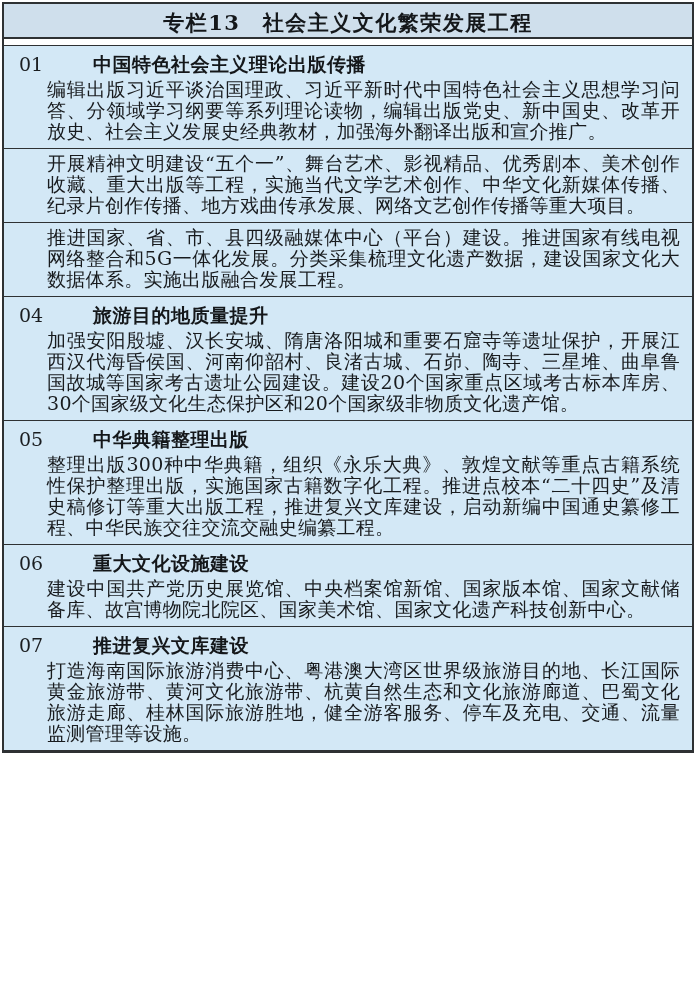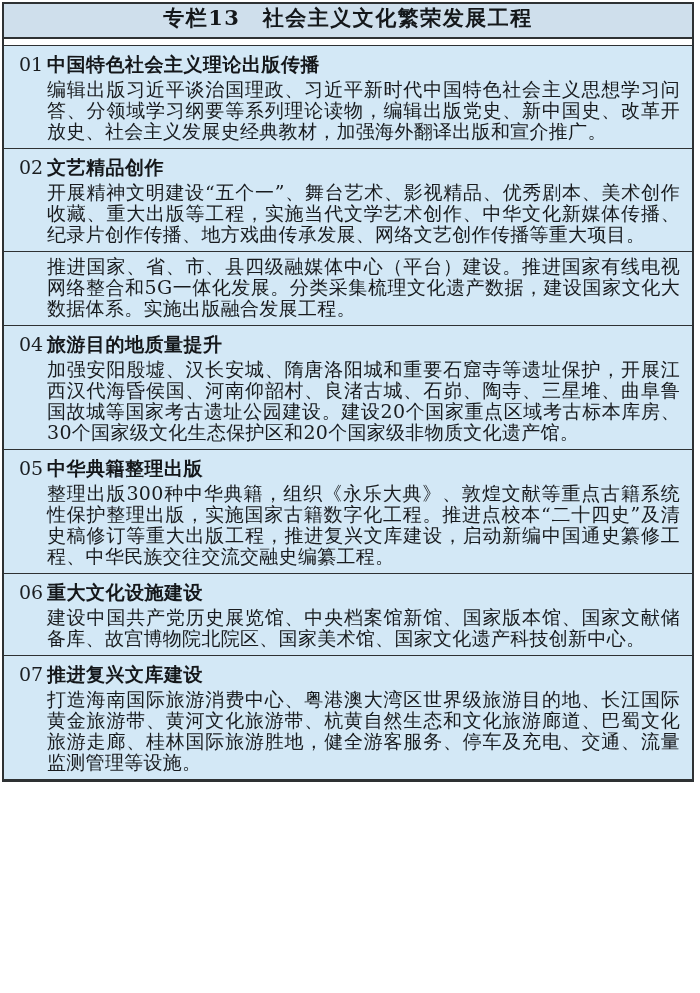--- a/index.html
+++ b/index.html
@@ -17,21 +17,21 @@
     width: 692px;
     box-sizing: border-box;
     border: 2px solid #2e3133;
     border-bottom-width: 3px;
   }
   .title-bar {
     height: 33px;
     background: #cfdfec;
     border-bottom: 2px solid #2e3133;
     display: flex;
-    align-items: flex-start;
+    align-items: flex-end;
     justify-content: center;
   }
   .title-text {
     font-size: 21px;
     font-weight: bold;
     color: #14171a;
     letter-spacing: 1.5px;
   }
   .gap {
     height: 6px;
@@ -46,20 +46,21 @@
   }
   .section + .section {
     border-top: 1.5px solid #2e3133;
   }
   .sec-head {
     display: flex;
     align-items: baseline;
     font-size: 19px;
     line-height: 29px;
     color: #14171a;
+    gap: 46px;
   }
   .sec-num {
     flex: none;
     width: 28px;
     font-weight: normal;
     color: #1a1d20;
   }
   .sec-title {
     font-weight: bold;
     letter-spacing: 0.5px;
@@ -89,24 +90,20 @@
 
     <div class="section">
       <div class="sec-head">
         <span class="sec-num">01</span>
         <span class="sec-title">中国特色社会主义理论出版传播</span>
       </div>
       <p class="sec-body">编辑出版习近平谈治国理政、习近平新时代中国特色社会主义思想学习问答、分领域学习纲要等系列理论读物，编辑出版党史、新中国史、改革开放史、社会主义发展史经典教材，加强海外翻译出版和宣介推广。</p>
     </div>
 
     <div class="section">
-      <div class="sec-head">
-        <span class="sec-num">02</span>
-        <span class="sec-title">文艺精品创作</span>
-      </div>
       <p class="sec-body">开展精神文明建设“五个一”、舞台艺术、影视精品、优秀剧本、美术创作收藏、重大出版等工程，实施当代文学艺术创作、中华文化新媒体传播、纪录片创作传播、地方戏曲传承发展、网络文艺创作传播等重大项目。</p>
     </div>
 
     <div class="section">
       <p class="sec-body">推进国家、省、市、县四级融媒体中心（平台）建设。推进国家有线电视网络整合和5G一体化发展。分类采集梳理文化遗产数据，建设国家文化大数据体系。实施出版融合发展工程。</p>
     </div>
 
     <div class="section">
       <div class="sec-head">
         <span class="sec-num">04</span>

